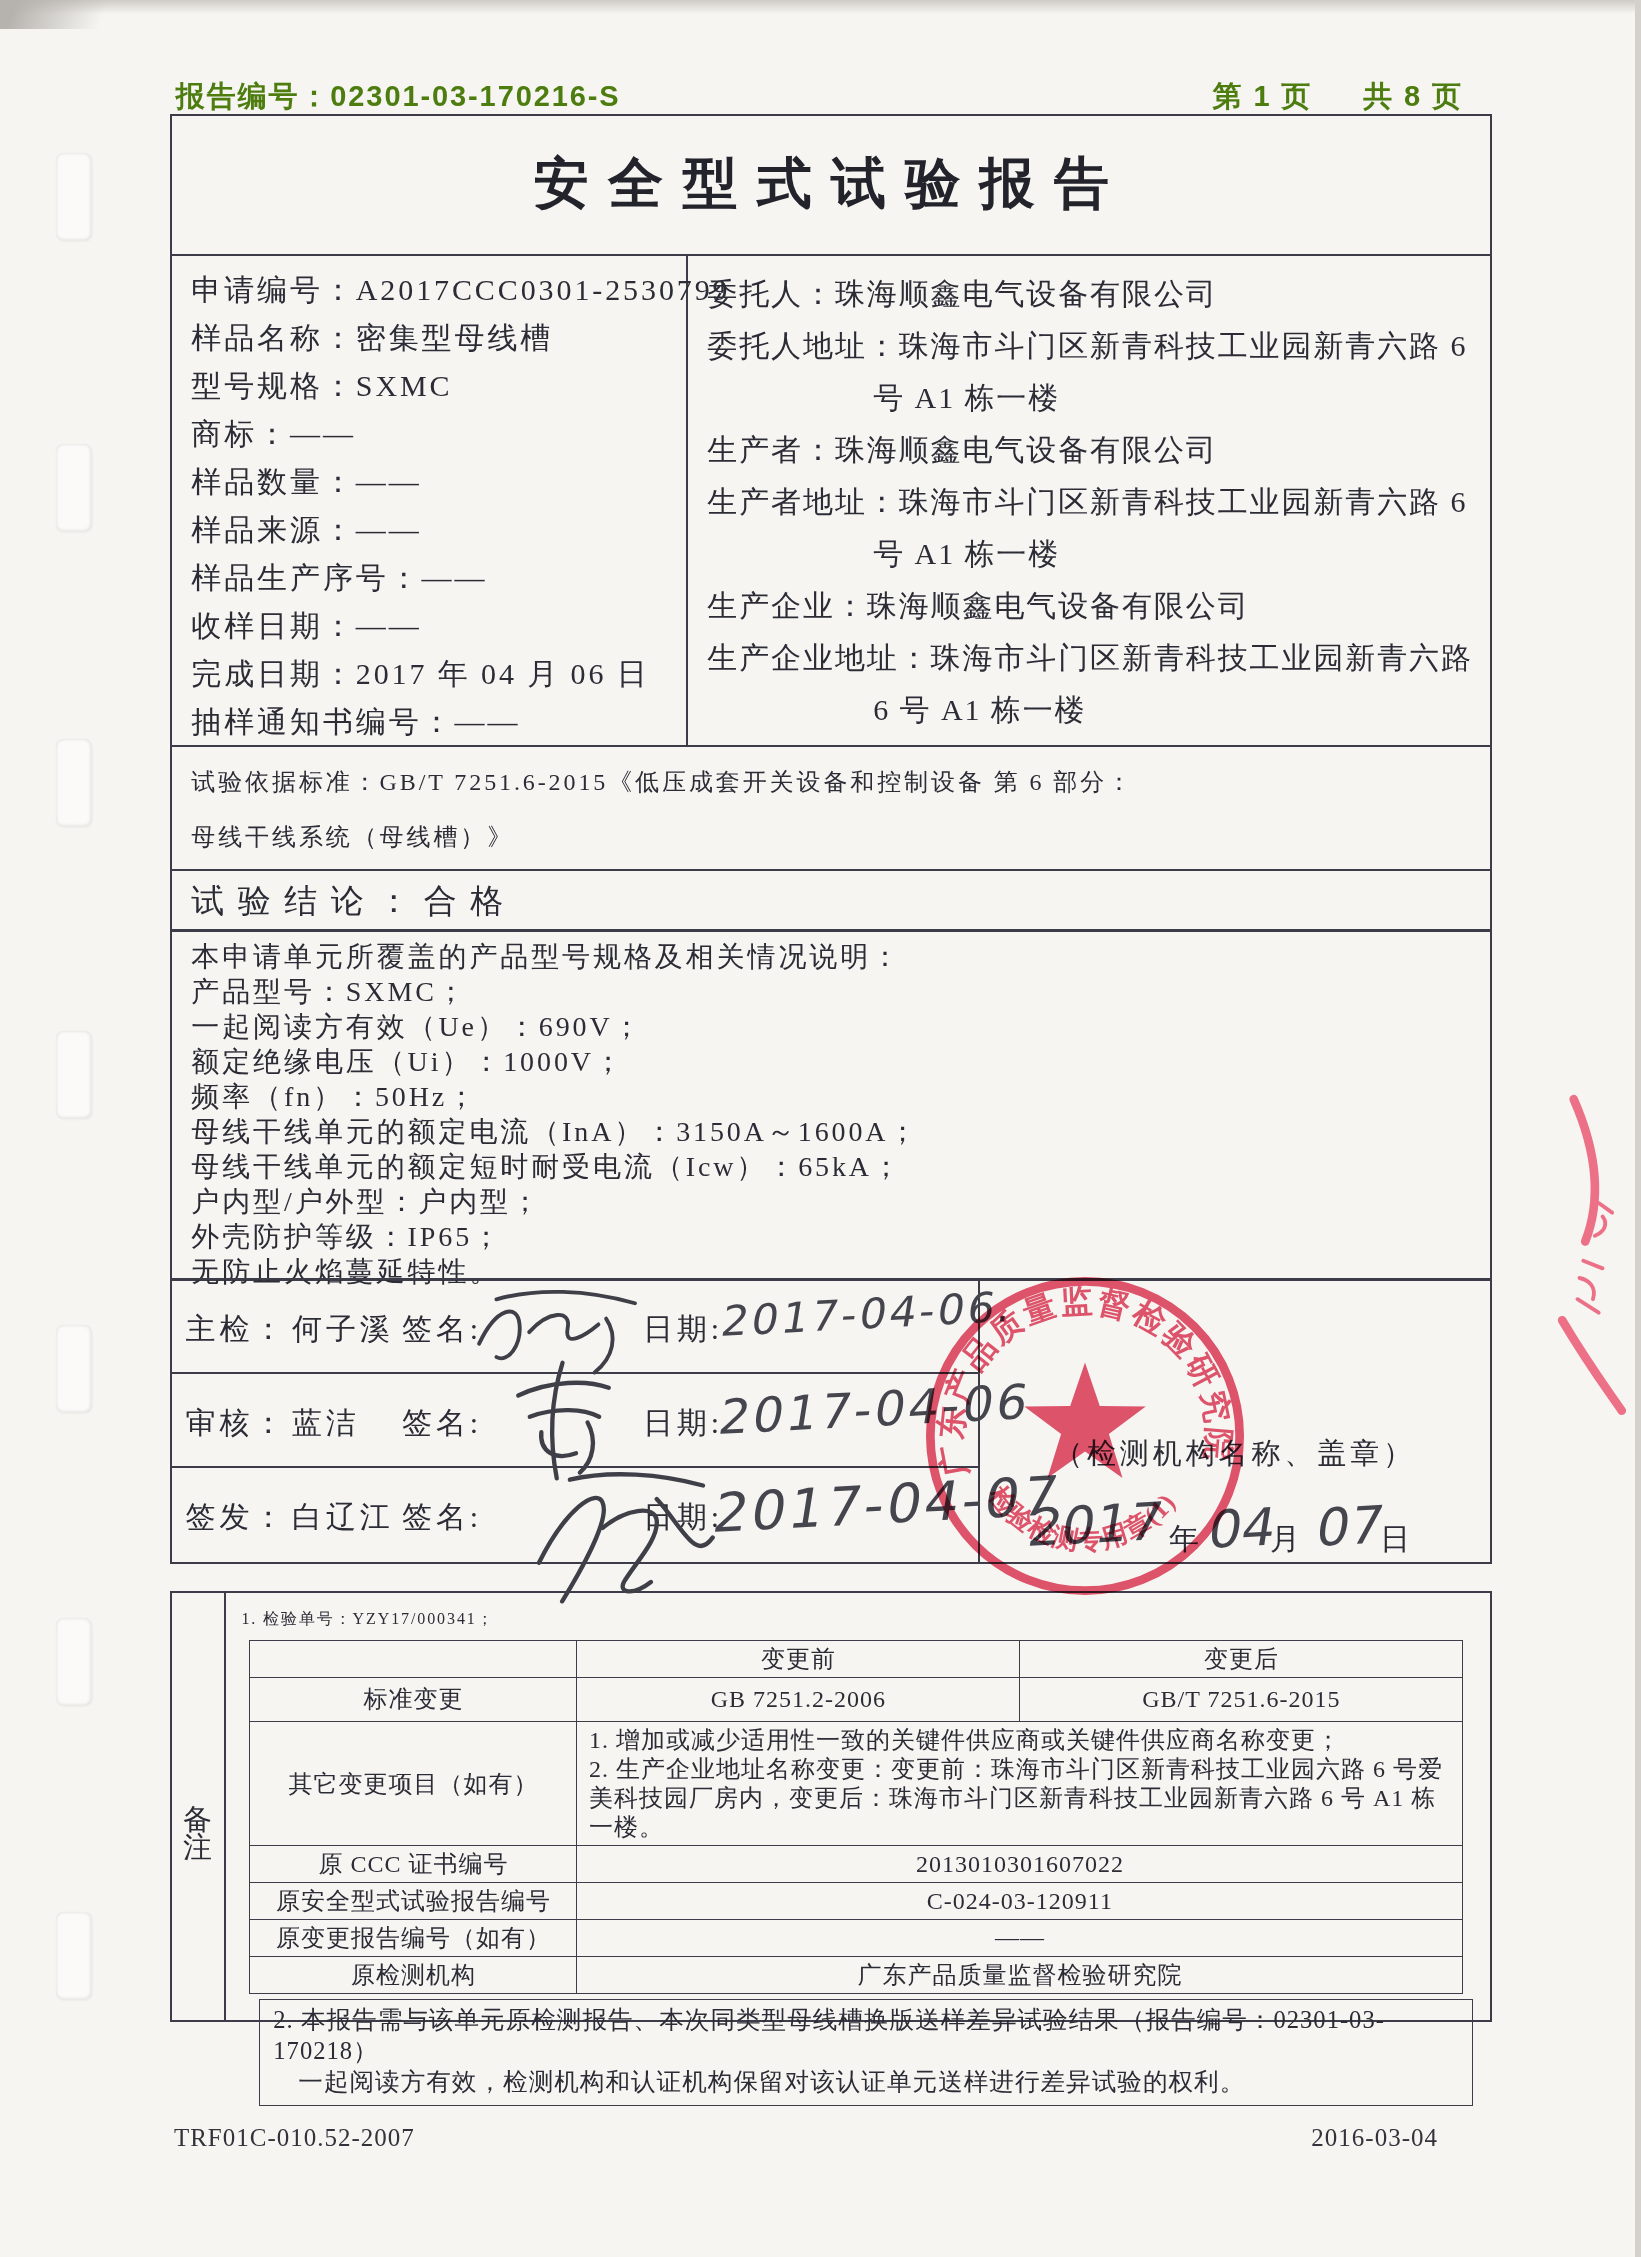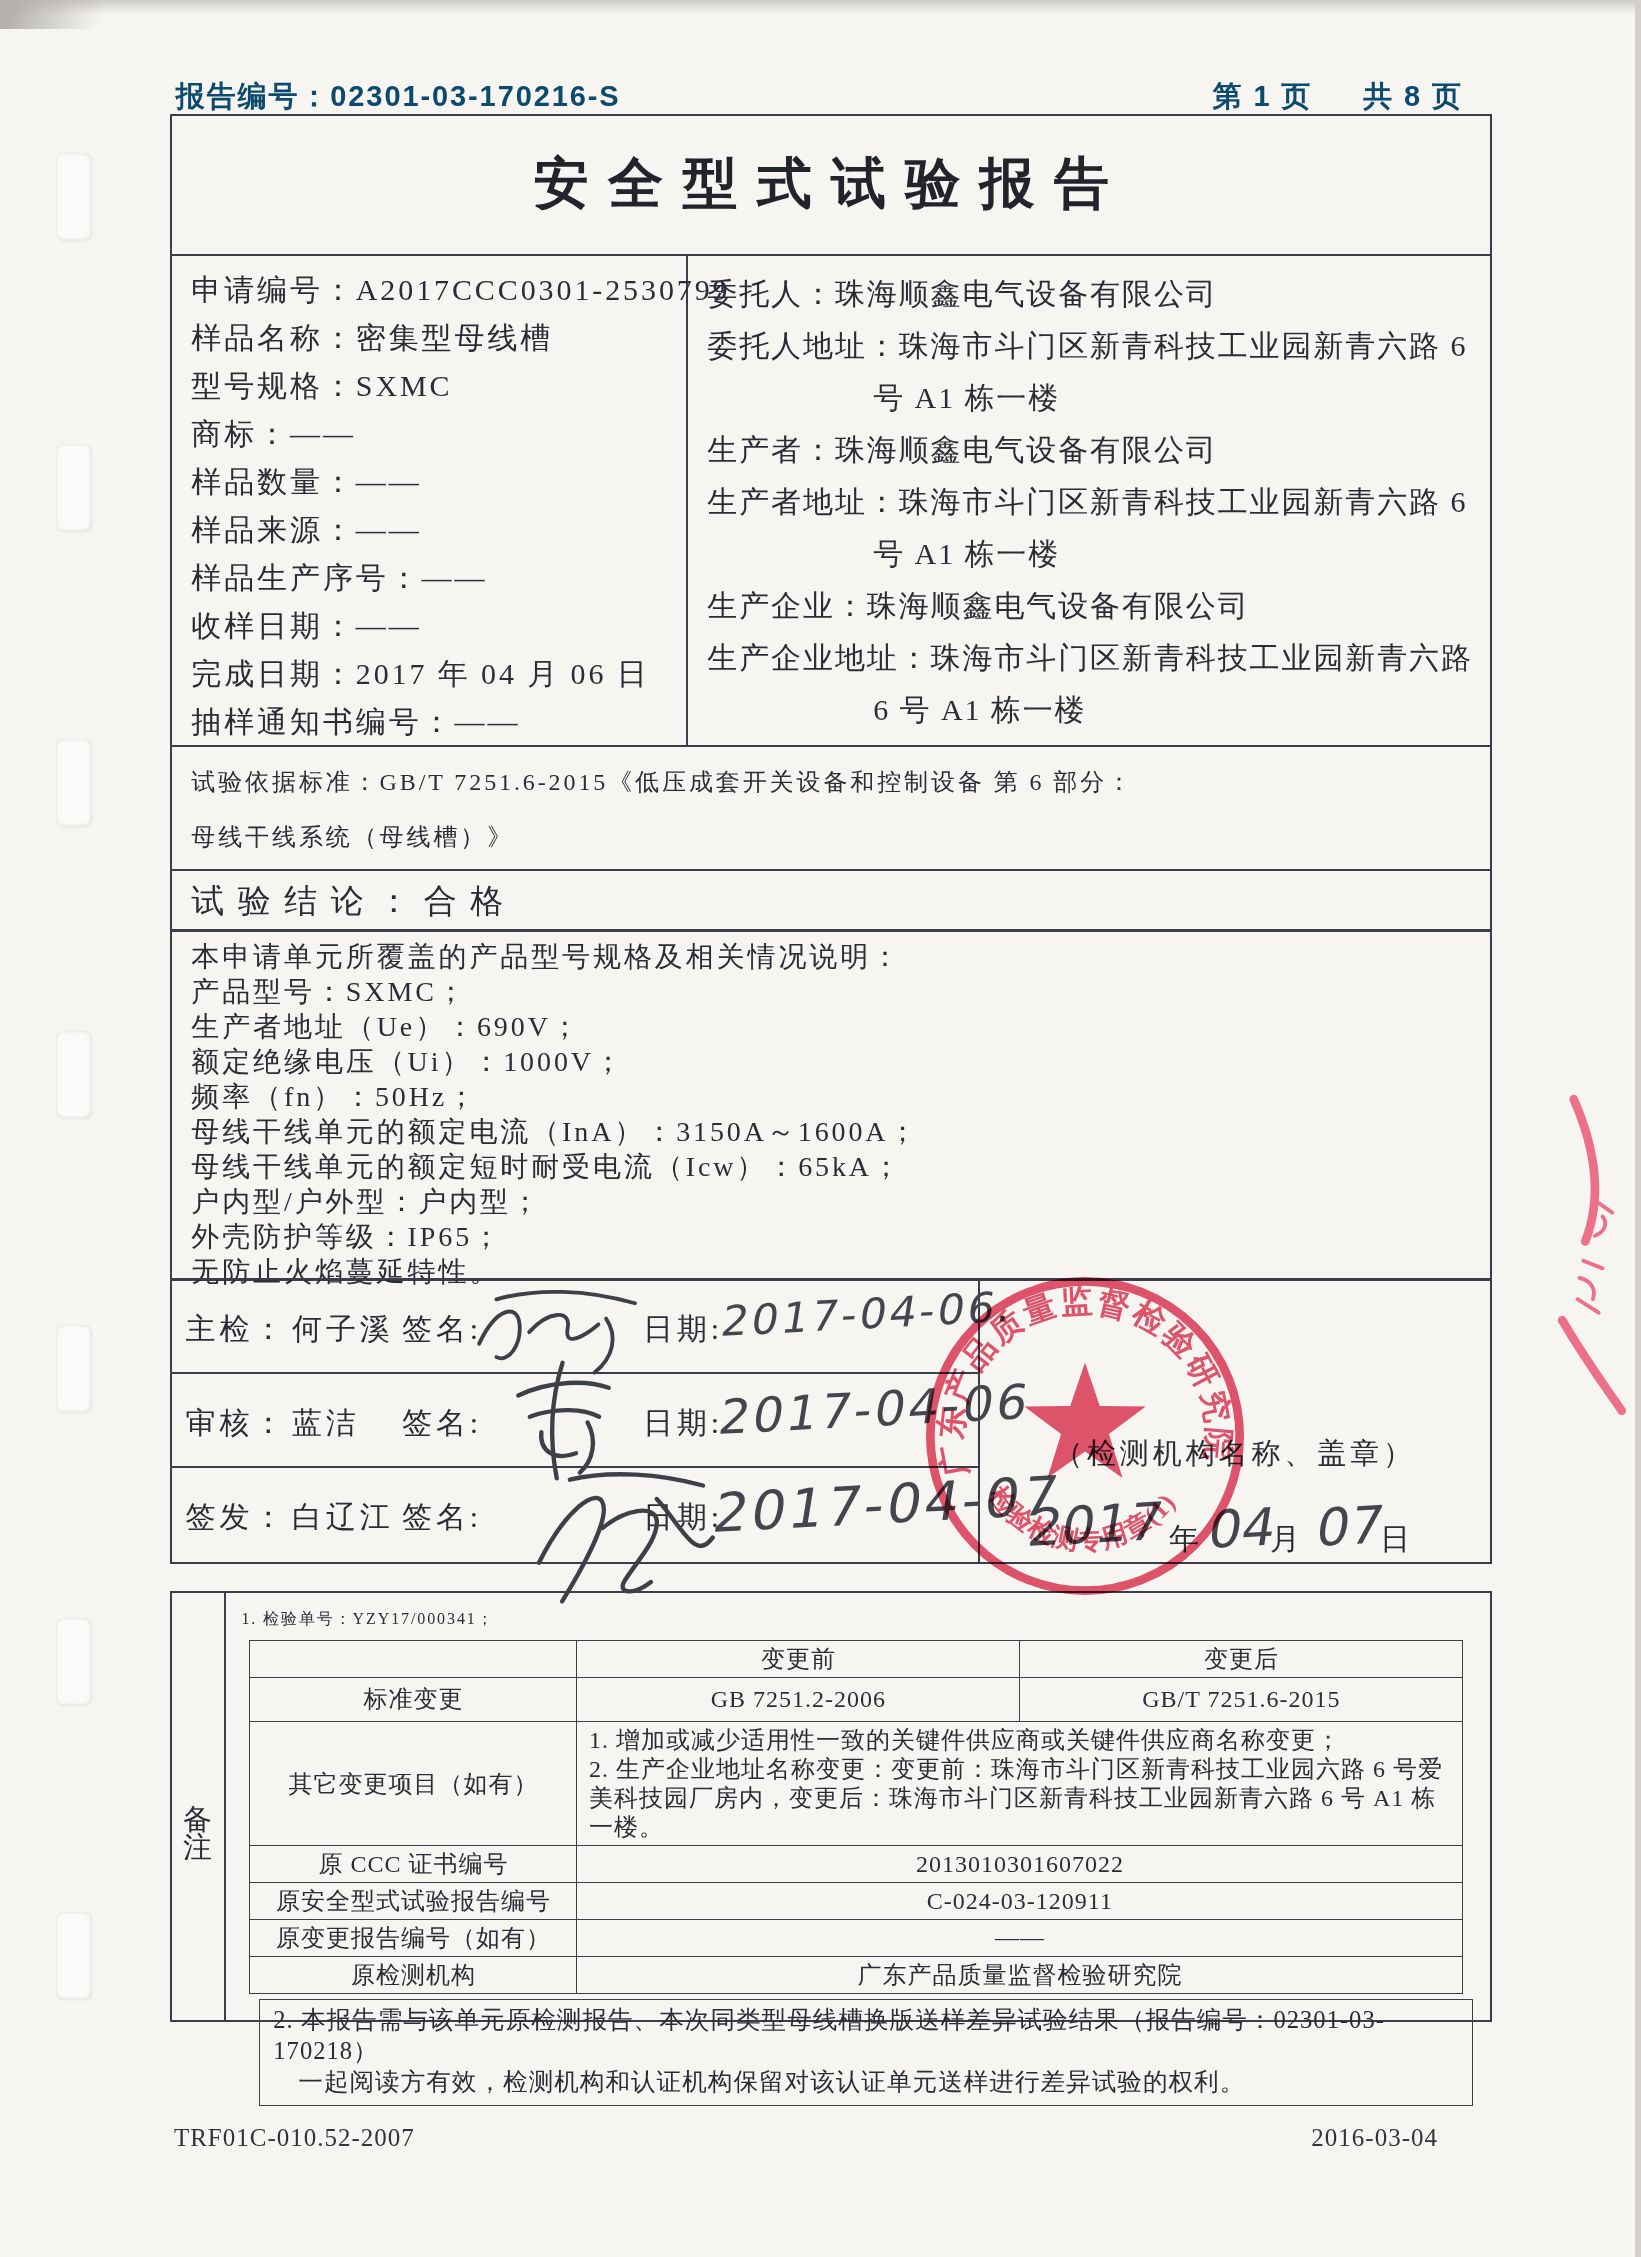--- a/index.html
+++ b/index.html
@@ -17,21 +17,21 @@
 
   
   .hole{position:absolute;left:56px;width:35px;height:87px;border-radius:6.8px;
     background:#fbfaf8;box-shadow:inset 0 0 3.9px rgba(0,0,0,.13),1px 1px 2.9px rgba(0,0,0,.07);}
 
   .box{position:absolute;border:2.4px solid #3d3d49;box-sizing:border-box;background:transparent;}
 
   
   .hdr{position:absolute;left:170px;top:77px;width:1322px;height:37px;
     font-family:"Liberation Sans","DejaVu Sans",sans-serif;font-weight:bold;
-    font-size:29px;letter-spacing:1.9px;color:#0c4a6e;}
+    font-size:29px;letter-spacing:1.9px;color:#4d7c0f;}
   .hdr .left{position:absolute;left:5.8px;top:0;}
   .hdr .right{position:absolute;right:29px;top:0;}
   .hdr .right span{margin-left:41px;}
 
   
   .title-box{left:170px;top:114px;width:1322px;height:142px;}
   .title{margin:0;text-align:center;font-size:55px;font-weight:bold;
     letter-spacing:19.3px;padding-top:31px;color:#23232b;}
 
   
@@ -166,21 +166,21 @@
     <div>母线干线系统（母线槽）》</div>
   </div>
 
   <div class="box concl-box">
     <div>试验结论：合格</div>
   </div>
 
   <div class="box spec-box">
     <div>本申请单元所覆盖的产品型号规格及相关情况说明：</div>
     <div>产品型号：SXMC；</div>
-    <div>生产者地址（Ue）：690V；</div>
+    <div>一起阅读方有效（Ue）：690V；</div>
     <div>额定绝缘电压（Ui）：1000V；</div>
     <div>频率（fn）：50Hz；</div>
     <div>母线干线单元的额定电流（InA）：3150A～1600A；</div>
     <div>母线干线单元的额定短时耐受电流（Icw）：65kA；</div>
     <div>户内型/户外型：户内型；</div>
     <div>外壳防护等级：IP65；</div>
     <div>无防止火焰蔓延特性。</div>
   </div>
 
   <div class="box signoff-box">

